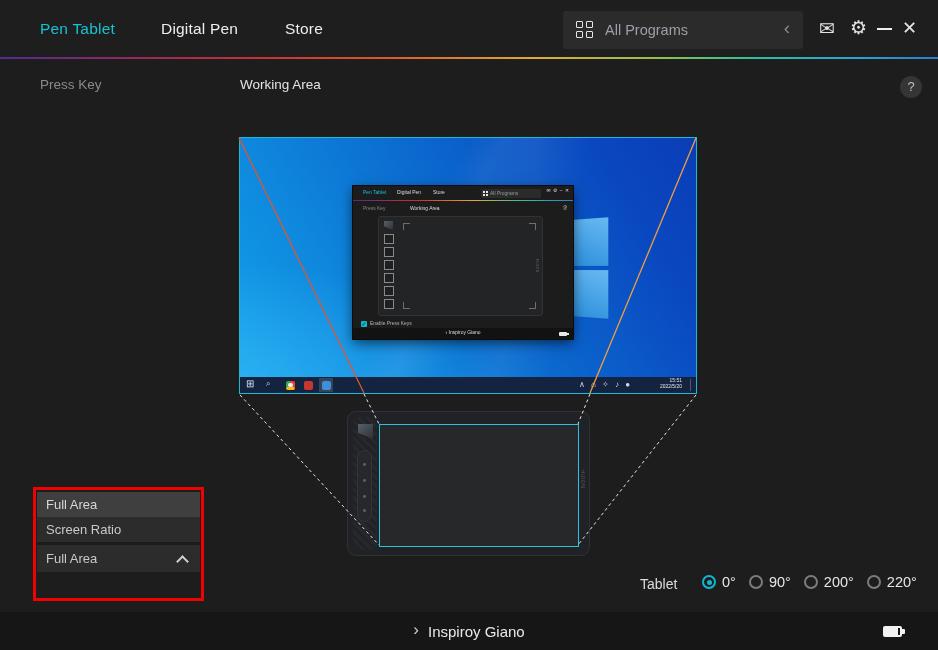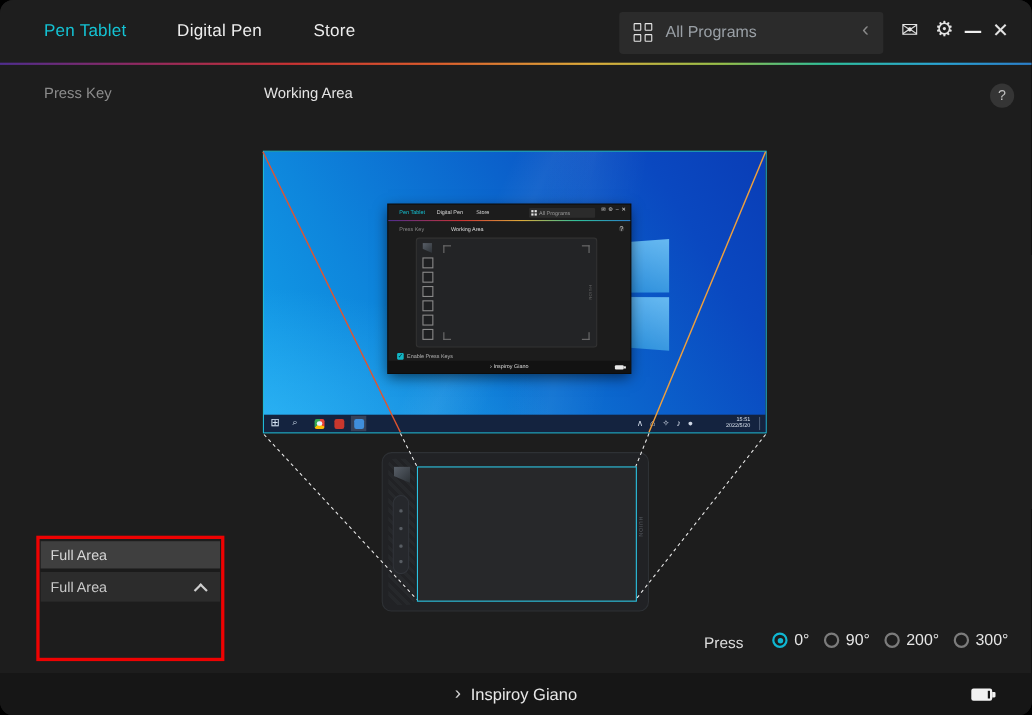--- a/index.html
+++ b/index.html
@@ -1,17 +1,17 @@
 <!DOCTYPE html>
 <html><head>
 <meta charset="utf-8">
 <style>
   html,body{margin:0;padding:0;background:#000;}
   #app{position:relative;width:938px;height:650px;background:#1d1d1d;overflow:hidden;
-       font-family:"Liberation Sans",sans-serif;border-radius:12px;-webkit-font-smoothing:antialiased;}
+       font-family:"Liberation Sans",sans-serif;-webkit-font-smoothing:antialiased;}
   .abs{position:absolute;}
 
   
   #header{position:absolute;left:0;top:0;width:938px;height:58px;background:#1e1e1e;}
   .nav-tab{position:absolute;top:20px;font-size:15.5px;color:#ededed;cursor:default;letter-spacing:.2px;}
   .nav-tab.active{color:#14c3d4;}
   #tab-pen{left:40px;} #tab-digital{left:161px;} #tab-store{left:285px;}
   #rainbow{position:absolute;left:0;top:57px;width:938px;height:2px;
     background:linear-gradient(90deg,#4f2d8e 0%,#93295f 14%,#c93233 28%,#dd5c2c 42%,#ddab3a 57%,#96bf4a 70%,#2fbf9a 80%,#2aa4d4 91%,#2b7ec8 100%);}
   #programs-box{position:absolute;left:563px;top:11px;width:240px;height:38px;background:#2b2b2b;border-radius:3px;}
@@ -264,47 +264,48 @@
         <i></i>
         <i></i>
         <i></i>
       </div>
     <div id="active-area"></div>
     <span id="tablet-brand">HUION</span>
   </div>
 
   <div id="dropdown">
     <div class="dd-row selected">Full Area</div>
+    <div class="dd-row">Screen Ratio</div>
     <div id="dd-gap"></div>
     <div id="dd-select">
       <span>Full Area</span>
       <span id="dd-caret"></span>
     </div>
   </div>
   <div id="anno-red"></div>
 
-  <span id="rotate-label">Press</span>
+  <span id="rotate-label">Tablet</span>
   <div id="rotate-group">
     <span class="radio-item checked">
       <span class="radio-circle">
           <i></i>
         </span>
       <span class="radio-label">0°</span>
     </span>
     <span class="radio-item">
       <span class="radio-circle"></span>
       <span class="radio-label">90°</span>
     </span>
     <span class="radio-item">
       <span class="radio-circle"></span>
       <span class="radio-label">200°</span>
     </span>
     <span class="radio-item">
       <span class="radio-circle"></span>
-      <span class="radio-label">300°</span>
+      <span class="radio-label">220°</span>
     </span>
   </div>
 
   <div id="footer">
     <div id="footer-center">
       <span id="footer-chevron">›</span>
       <span id="footer-device">Inspiroy Giano</span>
     </div>
     <div id="battery">
       <span class="nub"></span>

